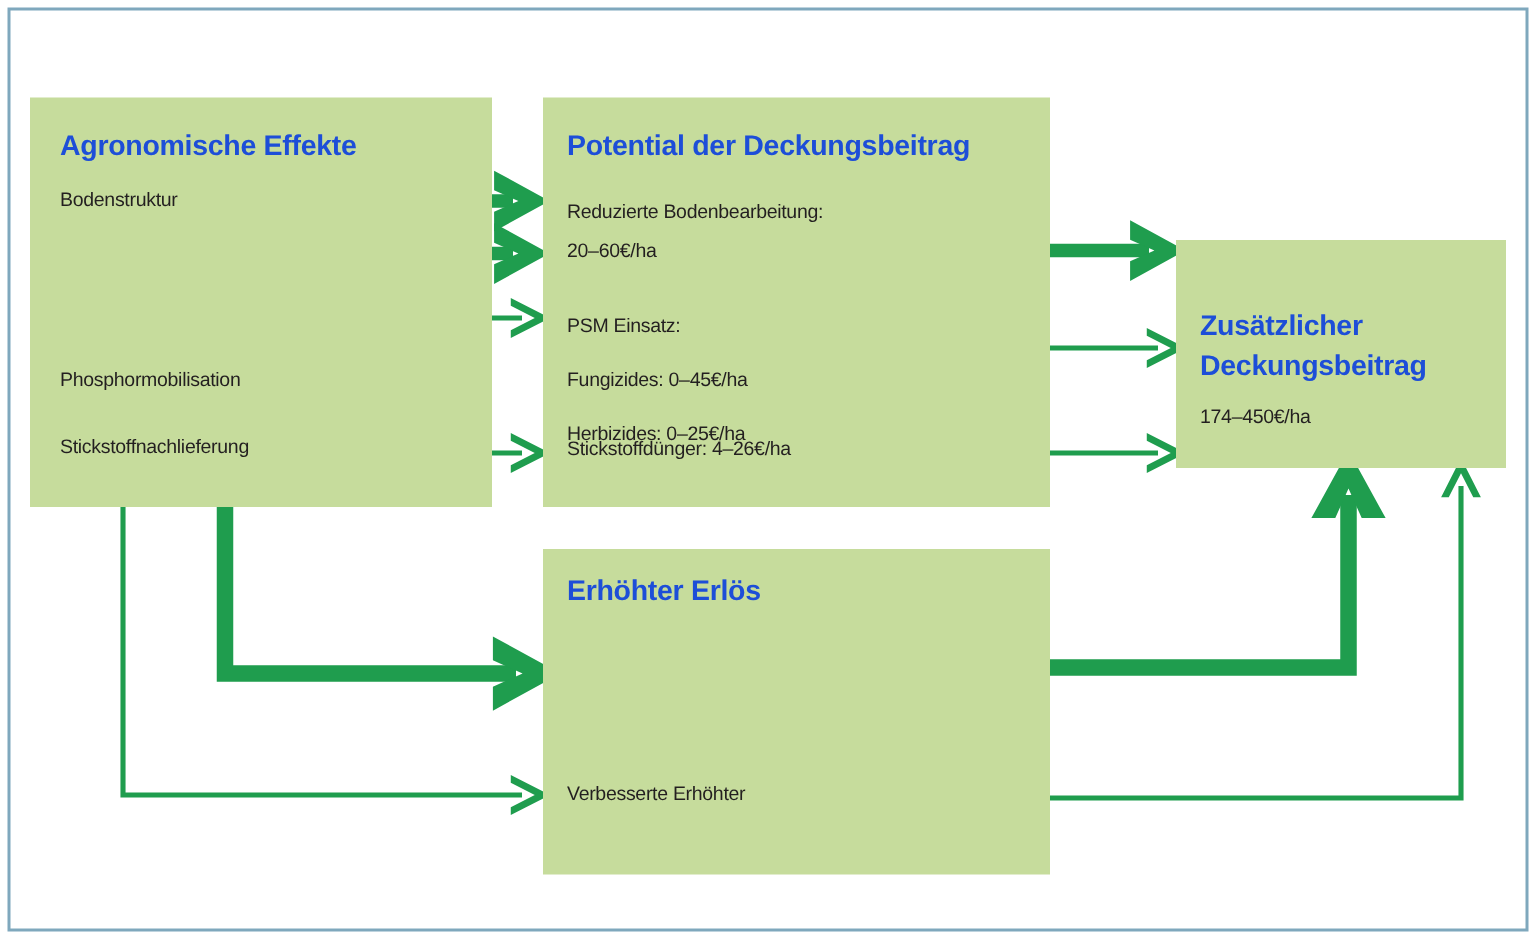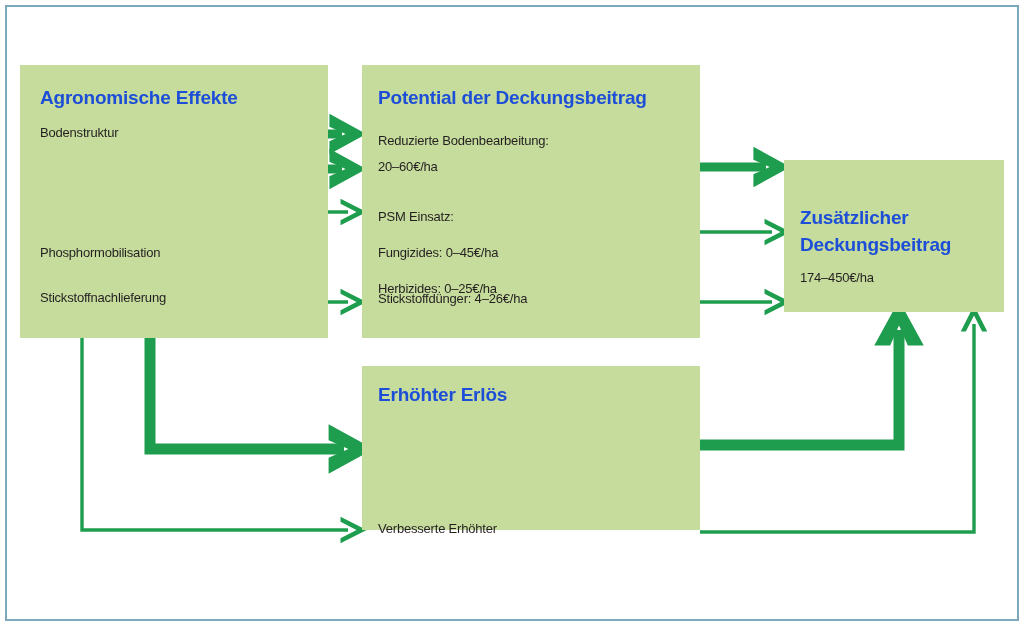--- a/index.html
+++ b/index.html
@@ -74,21 +74,21 @@
 
   
   #box-margin {
     left: 784px; top: 160px; width: 220px; height: 152px;
   }
   #box-margin .box-title { position: absolute; left: 16px; top: 44px; line-height: 27px; }
   #lbl-margin-value { position: absolute; left: 16px; top: 110px; }
 
   
   #box-revenue {
-    left: 362px; top: 366px; width: 338px; height: 164px;
+    left: 362px; top: 366px; width: 338px; height: 217px;
   }
   #box-revenue .box-title { position: absolute; left: 16px; top: 18px; }
   #grp-ertrag { position: absolute; left: 16px; top: 58px; line-height: 26px; }
   #lbl-qualitaet { position: absolute; left: 16px; top: 155px; }
 </style>
 </head>
 <body>
 
 <div id="canvas">
 

